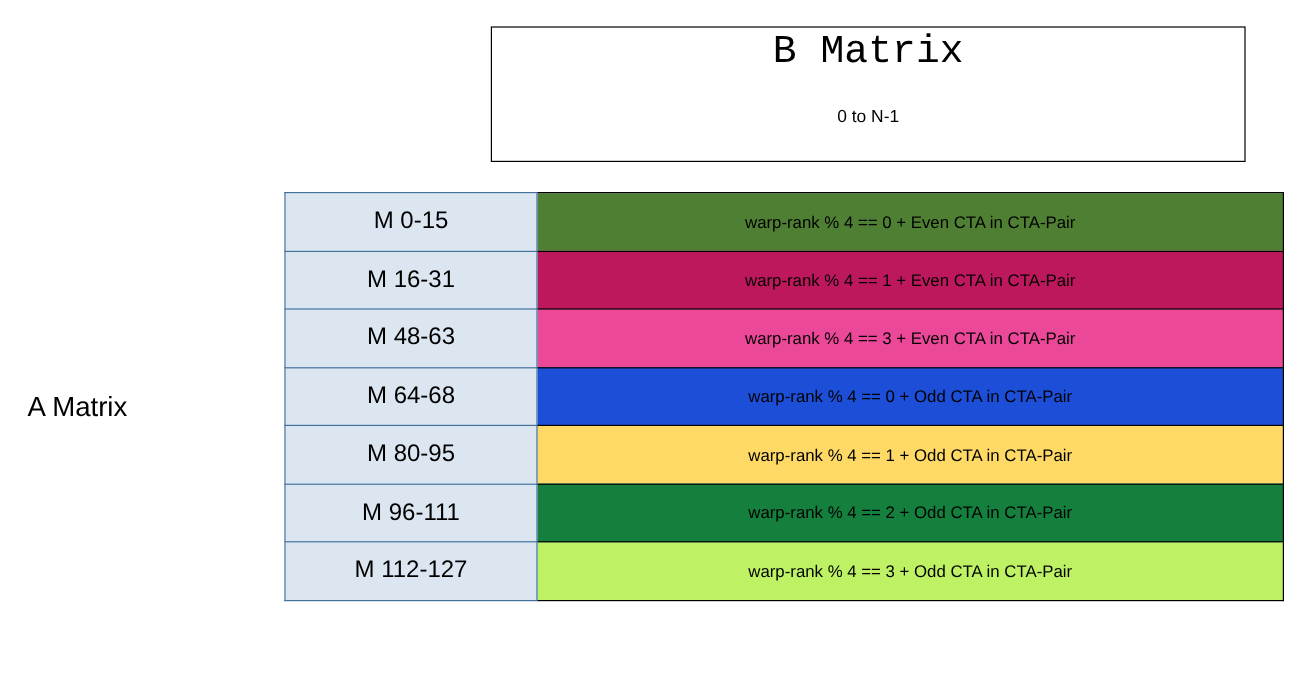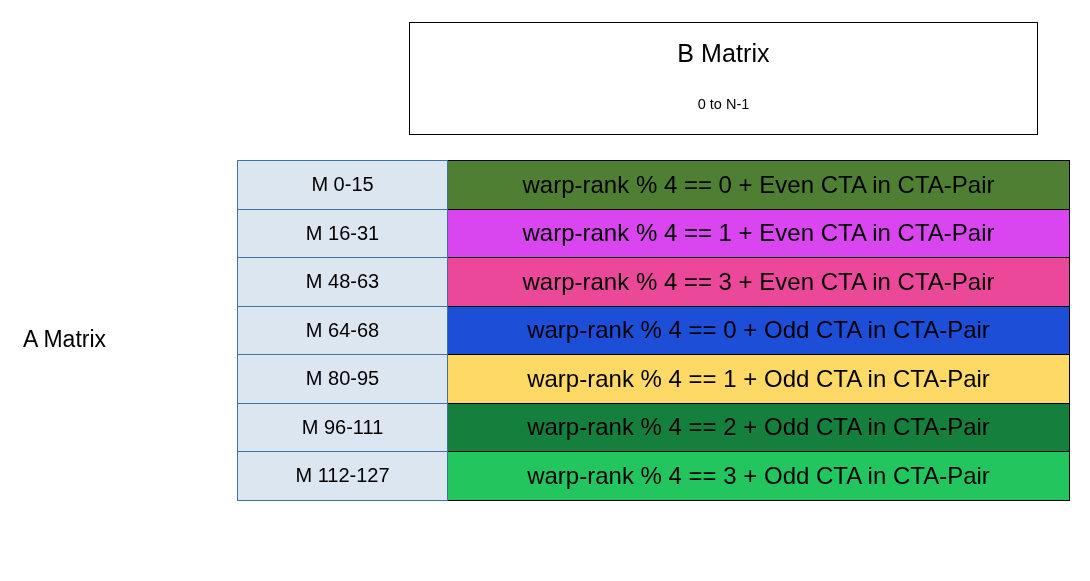--- a/index.html
+++ b/index.html
@@ -24,24 +24,25 @@
     width: 629px;
     height: 113px;
     box-sizing: border-box;
     border: 1.5px solid #000000;
     background: #ffffff;
     display: flex;
     flex-direction: column;
     align-items: center;
   }
   #b-matrix-title {
-    font-size: 25px;
+    font-size: 33px;
     line-height: 1;
-    margin-top: 18px;
+    margin-top: 4px;
     letter-spacing: 0.1px;
+    font-family: Liberation Mono, monospace;
   }
   #b-matrix-range {
     font-size: 14.5px;
     line-height: 1;
     margin-top: 31px;
   }
 
   
   #a-matrix-label {
     position: absolute;
@@ -71,21 +72,21 @@
   .m-label-cell {
     width: 210px;
     background: #dce6f1;
     border: 1px solid #41719c;
     font-size: 20px;
     color: #000000;
   }
   .desc-cell {
     width: 622px;
     border: 1.5px solid #000000;
-    font-size: 24px;
+    font-size: 14px;
     color: #000000;
     white-space: nowrap;
   }
 </style>
 </head>
 <body>
 
 <div id="b-matrix-box">
   <div id="b-matrix-title">B Matrix</div>
   <div id="b-matrix-range">0 to N-1</div>
@@ -94,36 +95,36 @@
 <div id="a-matrix-label">A Matrix</div>
 
 <table id="matrix-grid">
   <tbody>
       <tr>
         <td class="m-label-cell">M 0-15</td>
         <td class="desc-cell" style="background-color: rgb(79, 127, 50);">warp-rank % 4 == 0  + Even CTA in CTA-Pair</td>
       </tr>
       <tr>
         <td class="m-label-cell">M 16-31</td>
-        <td class="desc-cell" style="background-color: #d946ef;">warp-rank % 4 == 1  + Even CTA in CTA-Pair</td>
+        <td class="desc-cell" style="background-color: #be185d;">warp-rank % 4 == 1  + Even CTA in CTA-Pair</td>
       </tr>
       <tr>
         <td class="m-label-cell">M 48-63</td>
         <td class="desc-cell" style="background-color: #ec4899;">warp-rank % 4 == 3  + Even CTA in CTA-Pair</td>
       </tr>
       <tr>
         <td class="m-label-cell">M 64-68</td>
         <td class="desc-cell" style="background-color: #1d4ed8;">warp-rank % 4 == 0  + Odd CTA in CTA-Pair</td>
       </tr>
       <tr>
         <td class="m-label-cell">M 80-95</td>
         <td class="desc-cell" style="background-color: rgb(255, 217, 102);">warp-rank % 4 == 1  + Odd CTA in CTA-Pair</td>
       </tr>
       <tr>
         <td class="m-label-cell">M 96-111</td>
         <td class="desc-cell" style="background-color: #15803d;">warp-rank % 4 == 2  + Odd CTA in CTA-Pair</td>
       </tr>
       <tr>
         <td class="m-label-cell">M 112-127</td>
-        <td class="desc-cell" style="background-color: #22c55e;">warp-rank % 4 == 3  + Odd CTA in CTA-Pair</td>
+        <td class="desc-cell" style="background-color: #bef264;">warp-rank % 4 == 3  + Odd CTA in CTA-Pair</td>
       </tr>
     </tbody>
 </table>
 
 </body></html>

